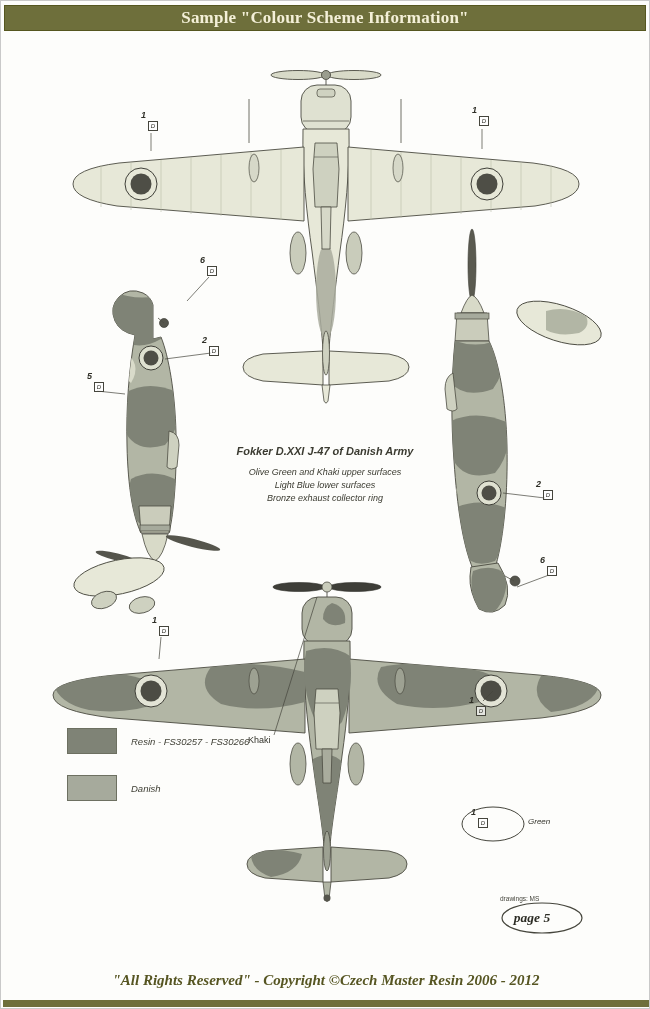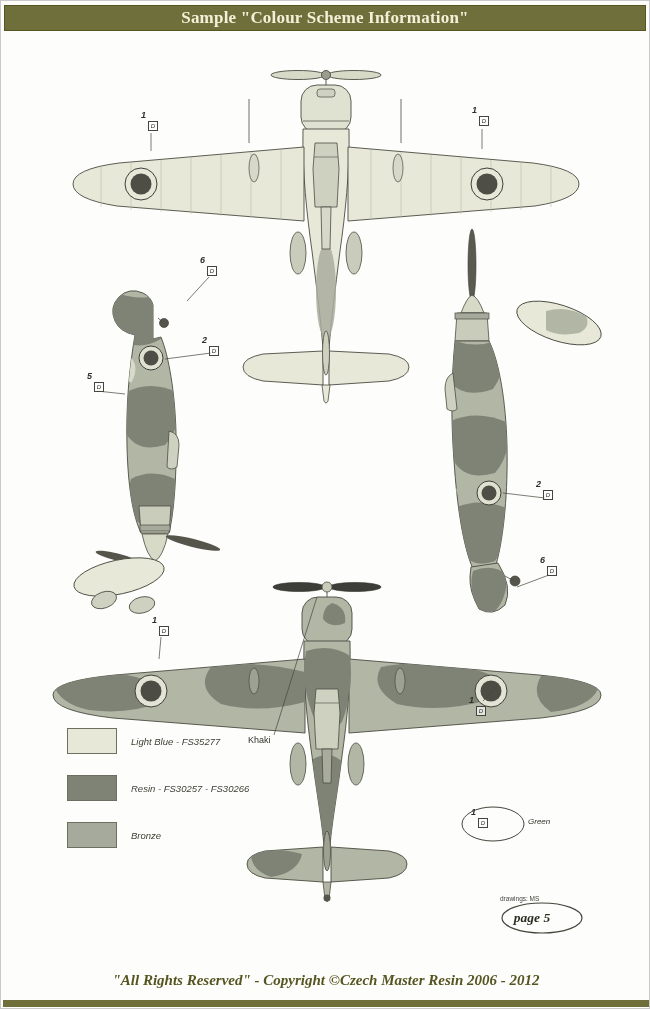--- a/index.html
+++ b/index.html
@@ -215,33 +215,35 @@
       <line x1="544" y1="497" x2="502" y2="492"></line>
       <line x1="548" y1="574" x2="516" y2="586"></line>
       <line x1="160" y1="636" x2="158" y2="658"></line>
       <line x1="482" y1="700" x2="492" y2="690"></line>
       <line x1="273" y1="734" x2="316" y2="596"></line>
     </g>
     <ellipse cx="492" cy="823" rx="31" ry="17" fill="none" stroke="#45453c" stroke-width="1"></ellipse>
     <ellipse cx="541" cy="917" rx="40" ry="15" fill="none" stroke="#45453c" stroke-width="1.2"></ellipse>
   </svg>
 
+  <div class="caption">
+    <div class="caption-title">Fokker D.XXI J-47 of Danish Army</div>
+    <div class="caption-line">Olive Green and Khaki upper surfaces</div>
+    <div class="caption-line">Light Blue lower surfaces</div>
+    <div class="caption-line">Bronze exhaust collector ring</div>
+  </div>
 
   <div class="legend">
-    <div class="legend-row">
-      <div class="legend-swatch" style="background: rgb(231, 232, 216);"></div>
-      <span class="legend-label">Light Blue - FS35277</span>
-    </div>
     <div class="legend-row">
       <div class="legend-swatch" style="background: rgb(127, 131, 118);"></div>
       <span class="legend-label">Resin - FS30257 - FS30266</span>
     </div>
     <div class="legend-row">
       <div class="legend-swatch" style="background: rgb(166, 170, 156);"></div>
-      <span class="legend-label">Bronze</span>
+      <span class="legend-label">Danish</span>
     </div>
   </div>
 
   <div class="marker" style="left:140px;top:110px">
     <span class="marker-num">1</span>
     <span class="marker-box">D</span>
   </div>
   <div class="marker" style="left:471px;top:105px">
     <span class="marker-num">1</span>
     <span class="marker-box">D</span>

